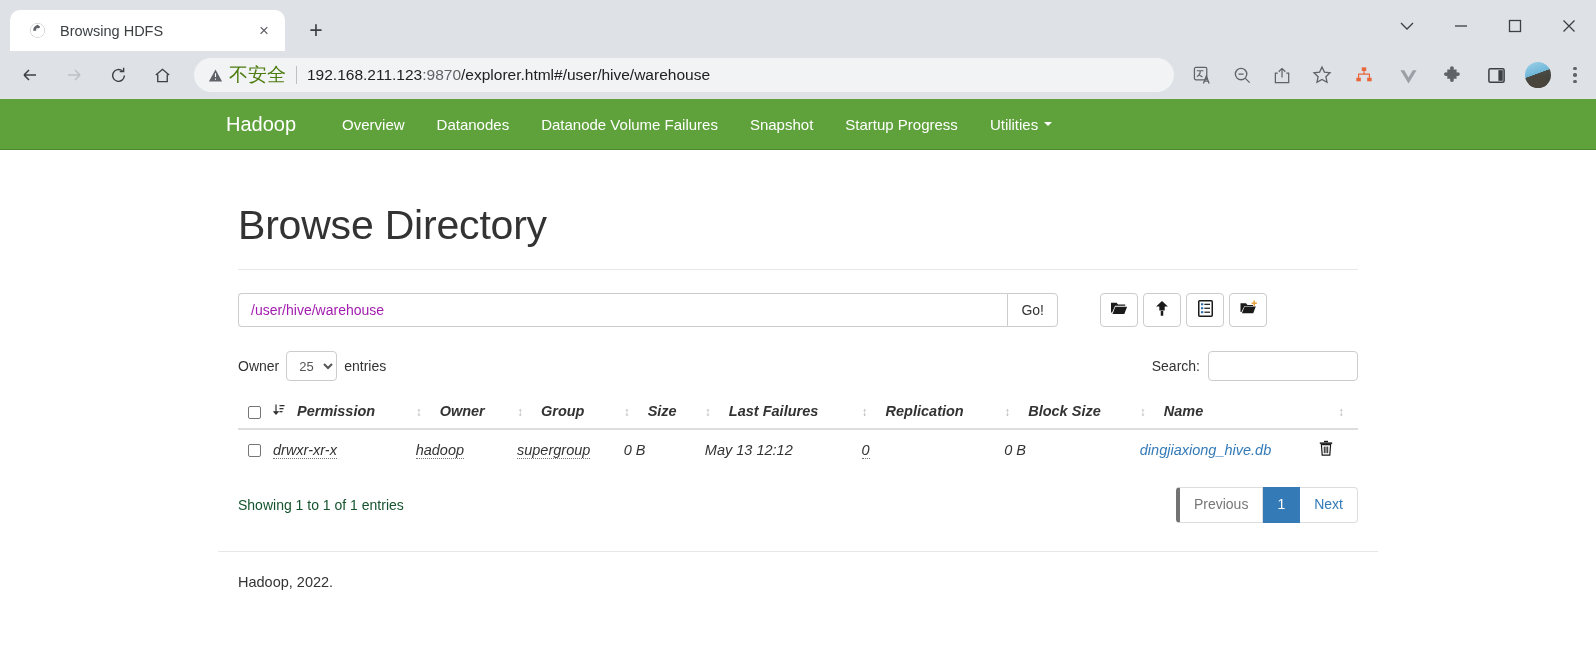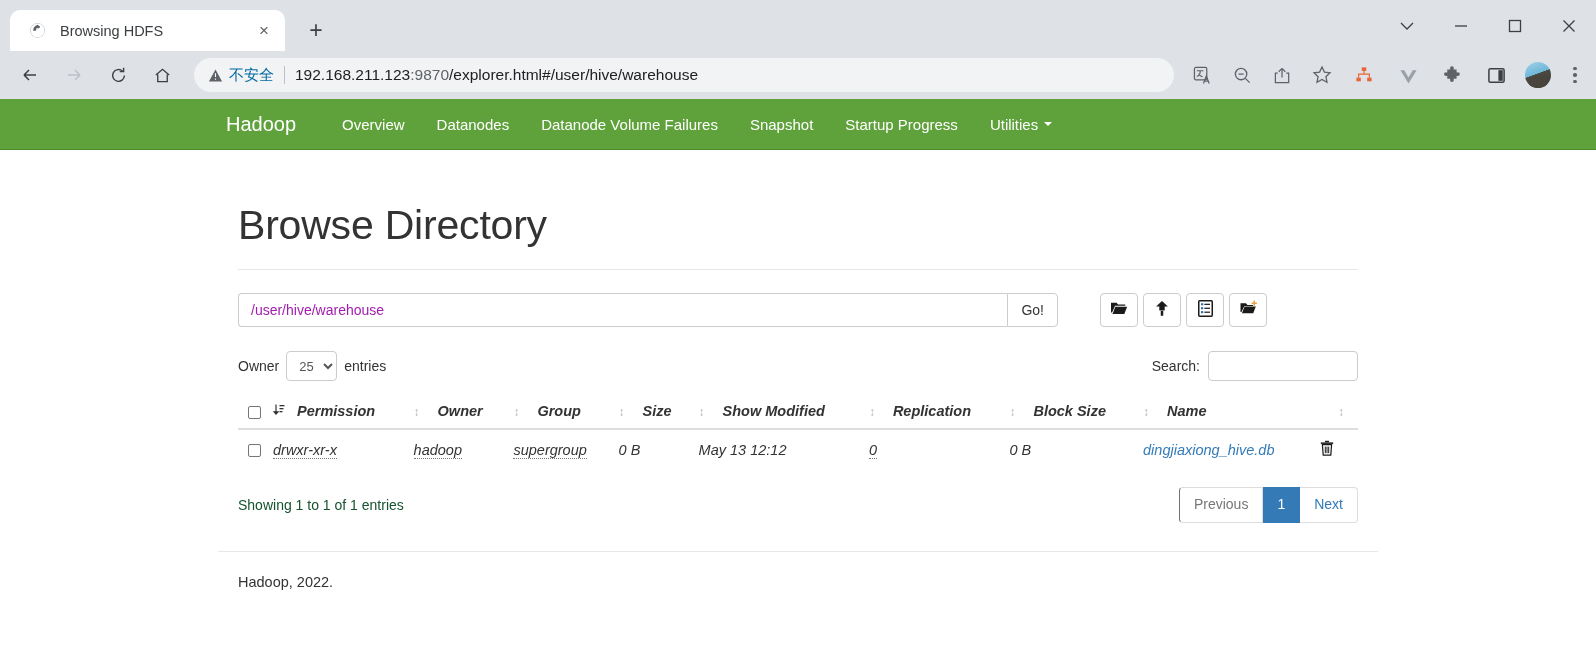--- a/index.html
+++ b/index.html
@@ -105,22 +105,22 @@
     background: #f1f3f4;
     border-radius: 18px;
     display: flex;
     align-items: center;
     padding: 0 14px;
     margin: 0 8px 0 10px;
     min-width: 0;
   }
   .omni-warn-icon { color: #5f6368; display: flex; align-items: center; }
   .omni-insecure {
-    font-size: 15px;
-    color: #0369a1;
+    font-size: 19px;
+    color: #4d7c0f;
     margin-left: 6px;
     white-space: nowrap;
   }
   .omni-sep {
     width: 1px; height: 18px;
     background: #bdc1c6;
     margin: 0 10px;
   }
   .omni-url {
     font-size: 15.5px;
@@ -349,21 +349,21 @@
   .pager .pg {
     border: 1px solid #ddd;
     border-left: none;
     padding: 7px 14px;
     font-size: 14px;
     color: #337ab7;
     background: #fff;
     cursor: pointer;
     line-height: 1.4;
   }
-  .pager .pg:first-child { border-left: 1px solid #737373; border-radius: 4px 0 0 4px; color: #777; }
+  .pager .pg:first-child { border-left: 4px solid #737373; border-radius: 4px 0 0 4px; color: #777; }
   .pager .pg:last-child { border-radius: 0 4px 4px 0; }
   .pager .pg.active { background: #337ab7; border-color: #337ab7; color: #fff; }
 
   .footer-hr { height: 1px; background: #e7e7e7; margin: 28px 0 0 0; }
   .footer {
     width: 1120px;
     margin: 0 auto;
     padding-top: 22px;
     font-size: 14.5px;
     color: #333;
@@ -607,21 +607,21 @@
           <th>
             <span class="sorter">↕</span><span>Owner</span>
           </th>
           <th>
             <span class="sorter">↕</span><span>Group</span>
           </th>
           <th>
             <span class="sorter">↕</span><span>Size</span>
           </th>
           <th>
-            <span class="sorter">↕</span><span>Show Modified</span>
+            <span class="sorter">↕</span><span>Last Failures</span>
           </th>
           <th>
             <span class="sorter">↕</span><span>Replication</span>
           </th>
           <th>
             <span class="sorter">↕</span><span>Block Size</span>
           </th>
           <th>
             <span class="sorter">↕</span><span>Name</span>
           </th>

